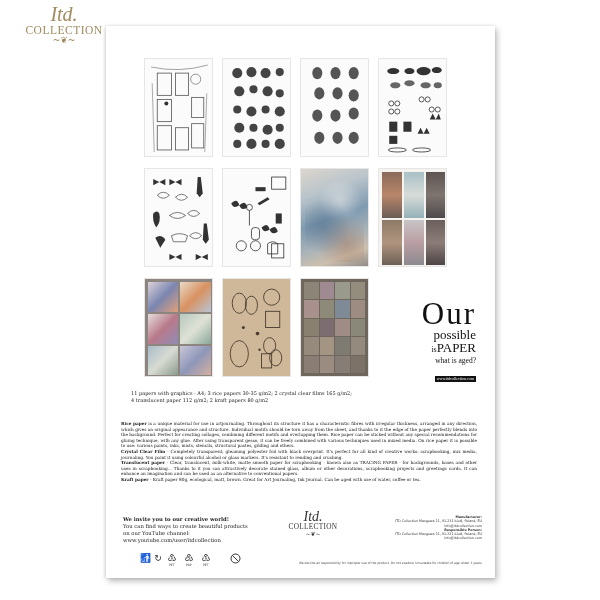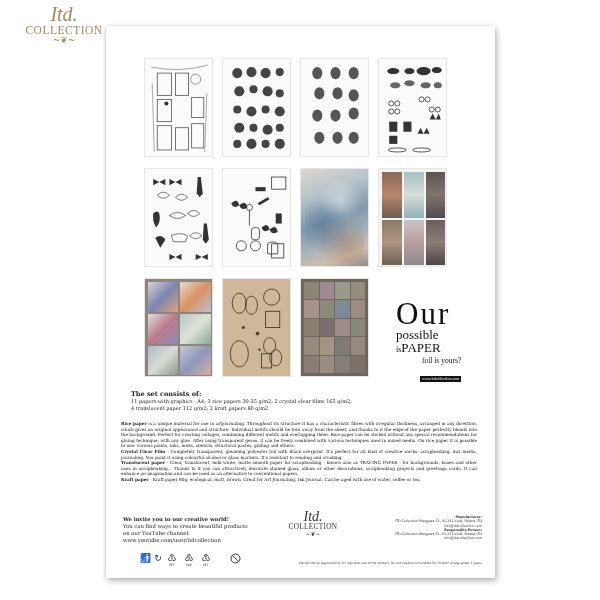--- a/index.html
+++ b/index.html
@@ -14,21 +14,21 @@
     .sheet {
       position: absolute; left: 106px; top: 26px; width: 389px; height: 552px;
       background: #fff;
       box-shadow: 2px 3px 6px rgba(0,0,0,0.28), -1px 0 3px rgba(0,0,0,0.12);
     }
 
     .thumb { position: absolute; width: 69px; height: 99px; border: 1px solid #e6e6e6; overflow: hidden; }
     .thumb.line { background: #fbfbfb; }
     .thumb .art { position: absolute; inset: 4px; }
 
-    .passion { position: absolute; left: 396px; top: 300px; width: 80px; font-family: "Liberation Serif", serif; color: #111; }
+    .passion { position: absolute; left: 396px; top: 300px; width: 80px; font-family: "Liberation Serif", serif; color: #111; text-align: right; }
     .passion .big { font-size: 31px; line-height: 28px; letter-spacing: 2px; }
     .passion .mid { font-size: 13px; line-height: 13px; }
     .passion .small { font-size: 7.5px; line-height: 10px; padding-left: 26px; }
     .passion .url { display: inline-block; background: #111; color: #fff; font-size: 4px; line-height: 6px; padding: 0 2px; margin-left: 24px; }
 
     .set { position: absolute; left: 131px; top: 390px; width: 340px; }
     .set .title { font-weight: bold; font-size: 6.5px; line-height: 8px; }
     .set .line { font-size: 5px; line-height: 6.6px; }
 
     .desc { position: absolute; left: 121px; top: 421px; width: 356px; font-size: 4.25px; line-height: 5.6px; text-align: justify; }
@@ -261,26 +261,25 @@
       <div style="background:#9a8c80"></div>
       <div style="background:#867e76"></div>
       <div style="background:#7c7268"></div>
   </div>
 </div>
 
 <div class="passion">
   <div class="big">Our</div>
   <div class="mid">possible</div>
   <div class="mid"><span style="font-size:8px">is</span><span>PAPER</span></div>
-  <div class="small">foil is yours?</div>
+  <div class="small">what is aged?</div>
   <div><span class="url">www.itdcollection.com</span></div>
 </div>
 
 <div class="set">
-  <div class="title">The set consists of:</div>
   <div class="line">11 papers with graphics - A4; 3 rice papers 30-35 g/m2; 2 crystal clear films 165 g/m2;</div>
   <div class="line">4 translucent paper 112 g/m2; 2 kraft papers 80 g/m2</div>
 </div>
 
 <div class="desc">
   <p><b>Rice paper</b><span> is a unique material for use in artjournaling. Throughout its structure it has a characteristic fibres with irregular thickness, arranged in any direction, which gives an original appearance and structure. Individual motifs should be torn away from the sheet, and thanks to it the edge of the paper perfectly blends into the background. Perfect for creating collages, combining different motifs and overlapping them. Rice paper can be sticked without any special recommendations for gluing technique, with any glue. After using transparent gesso, it can be freely combined with various techniques used in mixed media. On rice paper it is possible to use: various paints, inks, mists, stencils, structural pastes, gilding and others.</span></p>
   <p><b>Crystal Clear Film</b><span> - Completely transparent, gleaming polyester foil with black overprint.  It's perfect for all kind of creative works: scrapbooking, mix media, journaling.  You paint it using colourful alcohol or glass markers. It's resistant to rending and crushing.</span></p>
   <p><b>Translucent paper</b><span> - Clear, translucent, milk-white, matte smooth paper for scrapbooking - known also as TRACING PAPER - for backgrounds, bases and other uses in scrapbooking... Thanks to it you can attractively decorate stained glass, album or other decorations, scrapbooking projects and greetings cards. It can enhance an imagination and can be used as an alternative to conventional papers.</span></p>
   <p><b>Kraft paper</b><span> - Kraft paper 80g, ecological, matt, brown.  Great for Art Journaling, Ink Journal. Can be aged with use of water, coffee or tea.</span></p>
 </div>

